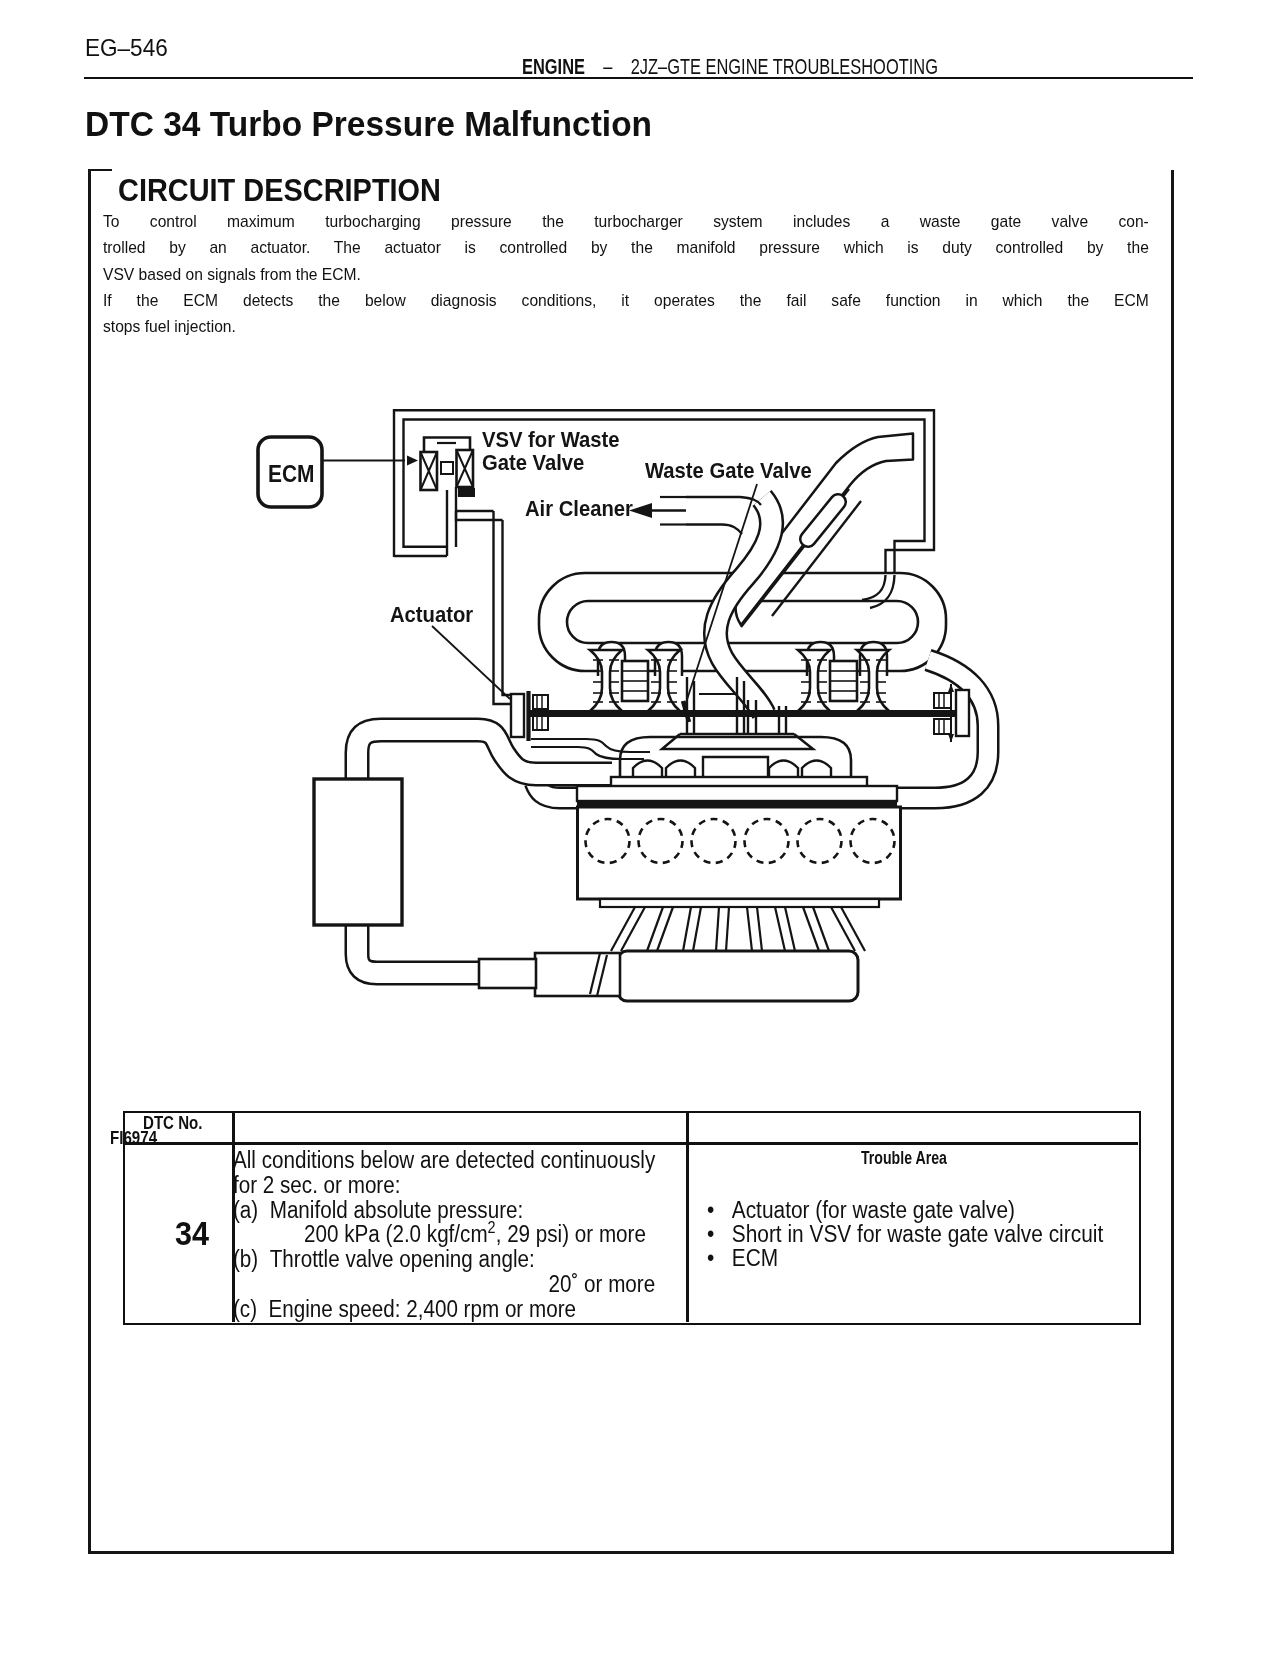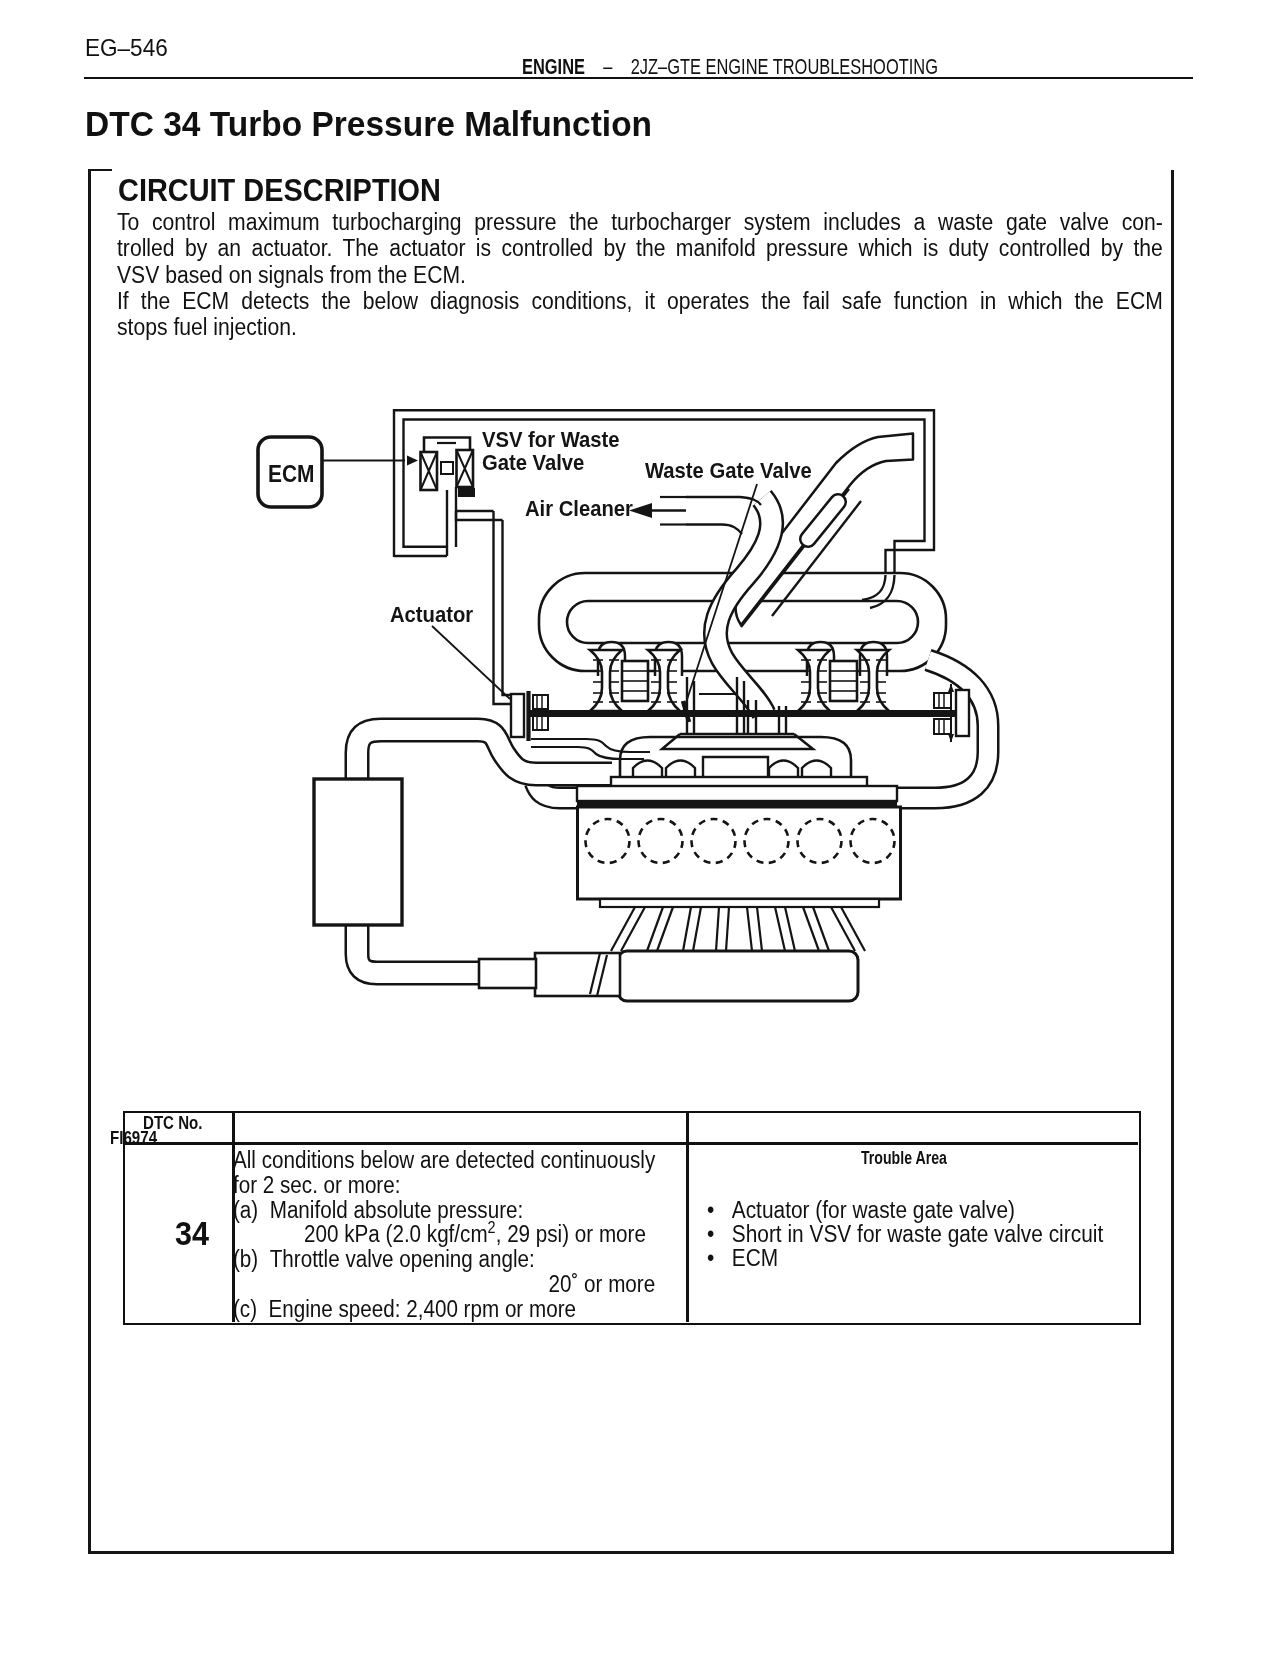--- a/index.html
+++ b/index.html
@@ -13,21 +13,21 @@
 #hdr .cx{display:inline-block;transform:scaleX(0.764);transform-origin:0 0;white-space:nowrap;}
 #rule{left:84px;top:77px;width:1109px;height:2.4px;background:#111;}
 #title{left:85px;top:97px;font-size:34.5px;font-weight:bold;margin-top:8px;}
 #title .sx{transform:scaleX(0.971);}
 #cd{left:118px;top:153px;font-size:31px;font-weight:bold;margin-top:20px;}
 #cd .sx{transform:scaleX(0.933);}
 #boxL{left:88px;top:169px;width:2.6px;height:1384px;background:#151515;}
 #boxR{left:1171px;top:170px;width:2.6px;height:1383px;background:#151515;}
 #boxB{left:88px;top:1551px;width:1086px;height:2.6px;background:#151515;}
 #boxTL{left:88px;top:169px;width:24px;height:2.4px;background:#151515;}
-#para{left:117px;top:209px;width:1138px;font-size:23px;line-height:26.3px;}
+#para{left:103px;top:209px;width:1138px;font-size:17px;line-height:26.3px;}
 #para .sx{transform:scaleX(0.919);width:1138px;}
 .jl{text-align:justify;text-align-last:justify;word-spacing:-2.2px;}
 .ll{text-align:left;}
 #fi{left:110px;top:1128px;font-size:18px;font-weight:bold;}
 #fi .sx{transform:scaleX(0.84);}
 
 #tbl{left:123px;top:1111px;width:1018px;height:214px;border:2.6px solid #111;box-sizing:border-box;}
 #tbl .vline1{position:absolute;left:107.4px;top:0;width:2.2px;height:209px;background:#111;}
 #tbl .vline2{position:absolute;left:561.4px;top:0;width:2.2px;height:209px;background:#111;}
 #tbl .hline{position:absolute;left:0;top:29.4px;width:1013px;height:2.2px;background:#111;}

